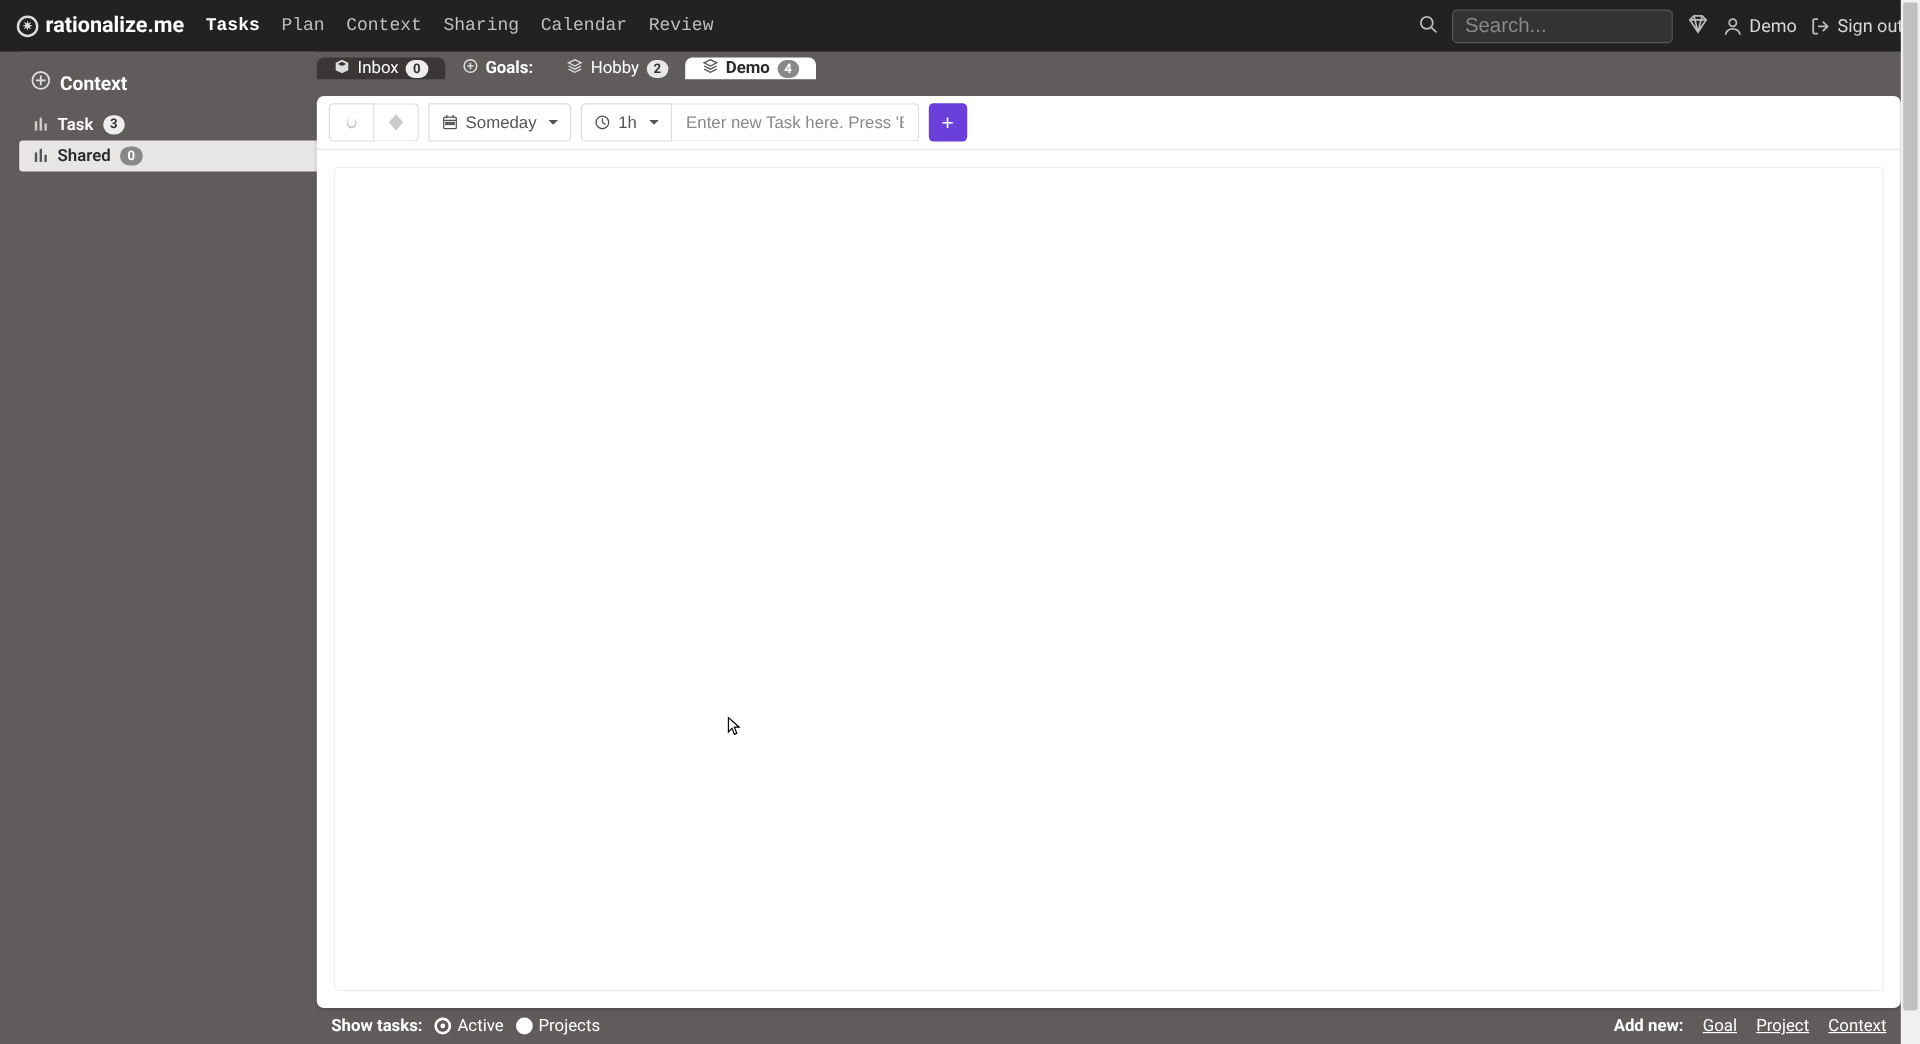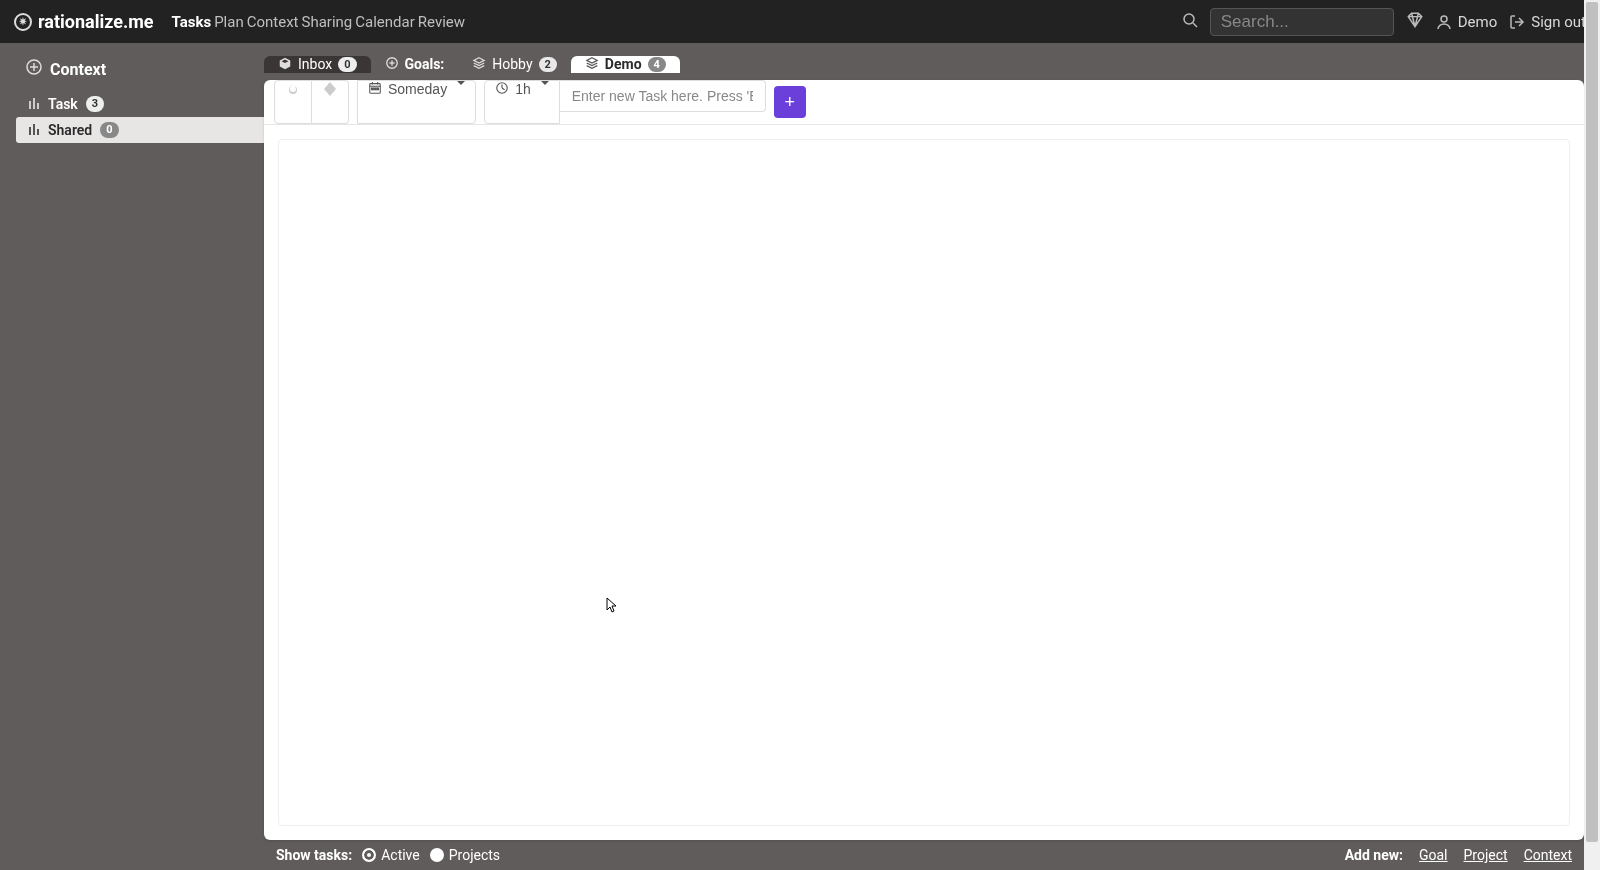--- a/index.html
+++ b/index.html
@@ -37,21 +37,22 @@
   border: 2px solid #ddd;
   border-radius: 50%;
   display: inline-flex;
   align-items: center;
   justify-content: center;
   font-size: 10px;
   color: #ddd;
 }
 .navlinks {
   display: flex;
-  gap: 3px;
+  gap: 18px;
+  font-family: Liberation Mono, monospace;
 }
 .navlinks a {
   color: #bfbfbf;
   text-decoration: none;
   font-size: 15px;
   cursor: pointer;
 }
 .navlinks a.active { color: #fff; font-weight: 700; }
 .topbar-right {
   margin-left: auto;
@@ -137,21 +138,21 @@
 }
 .project-item.selected .bars-icon { color: #555; }
 .project-item.selected .badge { background: #888; color: #fff; }
 
 
 .tabs-strip {
   position: absolute;
   left: 264px; right: 16px; top: 48px;
   height: 32px;
   display: flex;
-  align-items: center;
+  align-items: flex-start;
   gap: 0;
 }
 .tab {
   display: flex;
   align-items: center;
   gap: 6px;
   padding: 0 14px;
   border-radius: 6px 6px 0 0;
   font-size: 14px;
   color: #fff;
@@ -184,24 +185,25 @@
 }
 .toolbar {
   display: flex;
   align-items: center;
   height: 45px;
   border-bottom: 1px solid #e6e6e6;
   padding: 0 10px;
   gap: 0;
 }
 .tb-btn {
-  height: 44px;
+  height: 32px;
   border: 1px solid #ddd;
   background: #fff;
   display: inline-flex;
+  align-items: center;
   justify-content: center;
   padding: 0 10px;
   font-size: 14px;
   color: #555;
   cursor: pointer;
   gap: 6px;
 }
 .tb-btn.icon-only { padding: 0 10px; color: #bbb; }
 .tb-group { display: inline-flex; }
 .tb-group .tb-btn:not(:first-child) { border-left: none; }

